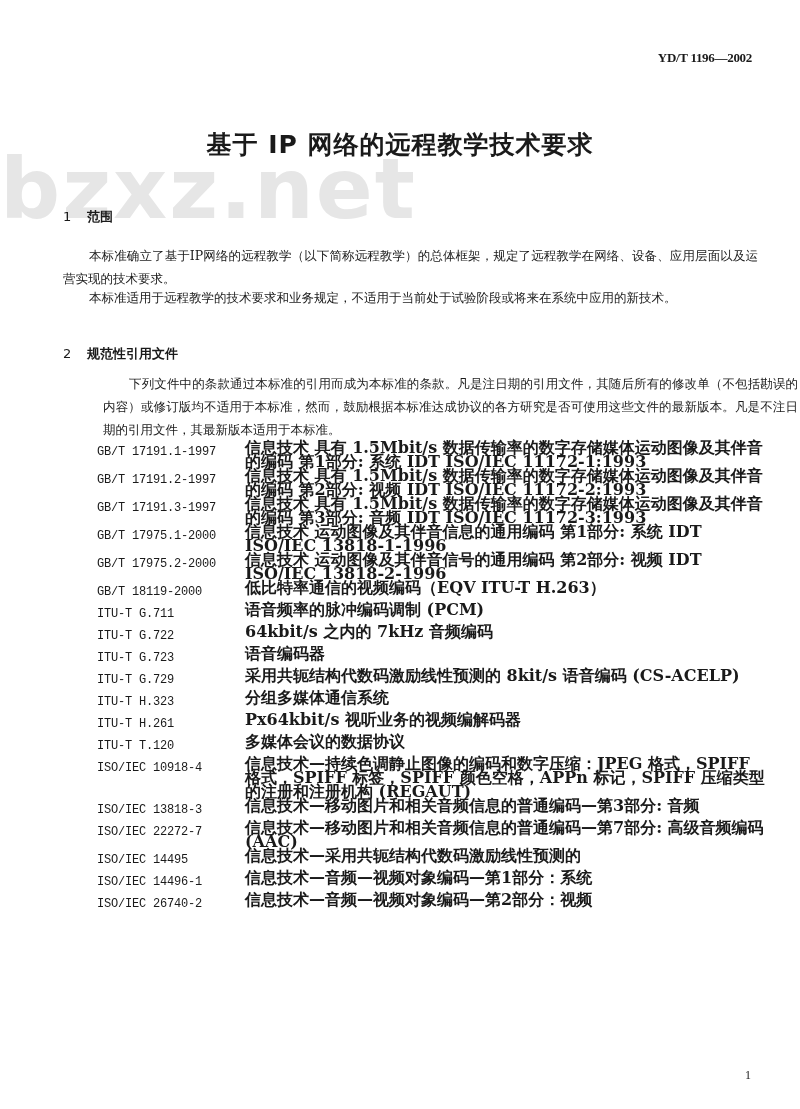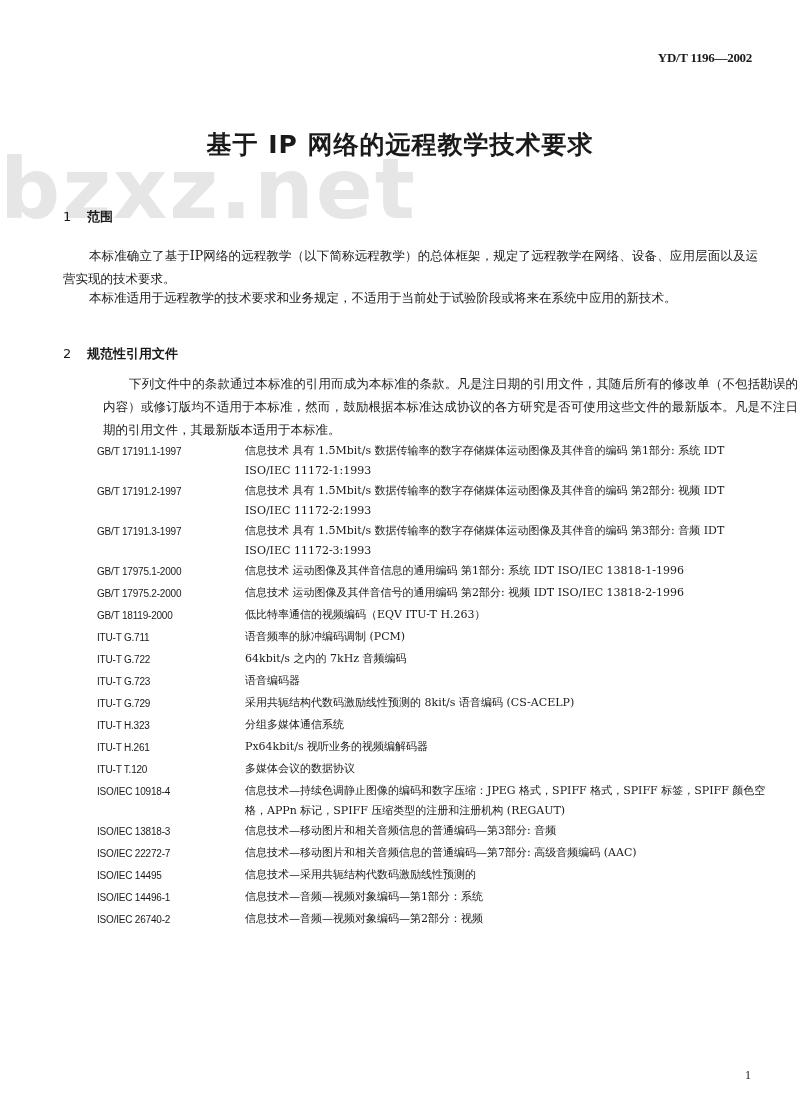--- a/index.html
+++ b/index.html
@@ -35,23 +35,23 @@
     font-size: 12.5px; line-height: 23px; text-indent: 26px;
     text-align: justify;
   }
   .refs {
     position: absolute; left: 97px; top: 441px; width: 670px;
     font-size: 12px;
   }
   .ref-row { display: flex; line-height: 22px; }
   .ref-code {
     width: 148px; flex-shrink: 0;
-    font-family: Liberation Sans, sans-serif; font-size: 10px; letter-spacing: -0.2px;
+    font-family: Liberation Mono, monospace; font-size: 12px; letter-spacing: -0.2px;
   }
-  .ref-desc { flex: 1; font-size: 11px; line-height: 20px; }
+  .ref-desc { flex: 1; font-size: 16px; line-height: 14px; font-weight: bold; }
   .page-num {
     position: absolute; top: 1068px; left: 745px;
     font-family: "Liberation Serif", serif; font-size: 12px;
   }
 </style>
 </head>
 <body>
 
 <div>
 

